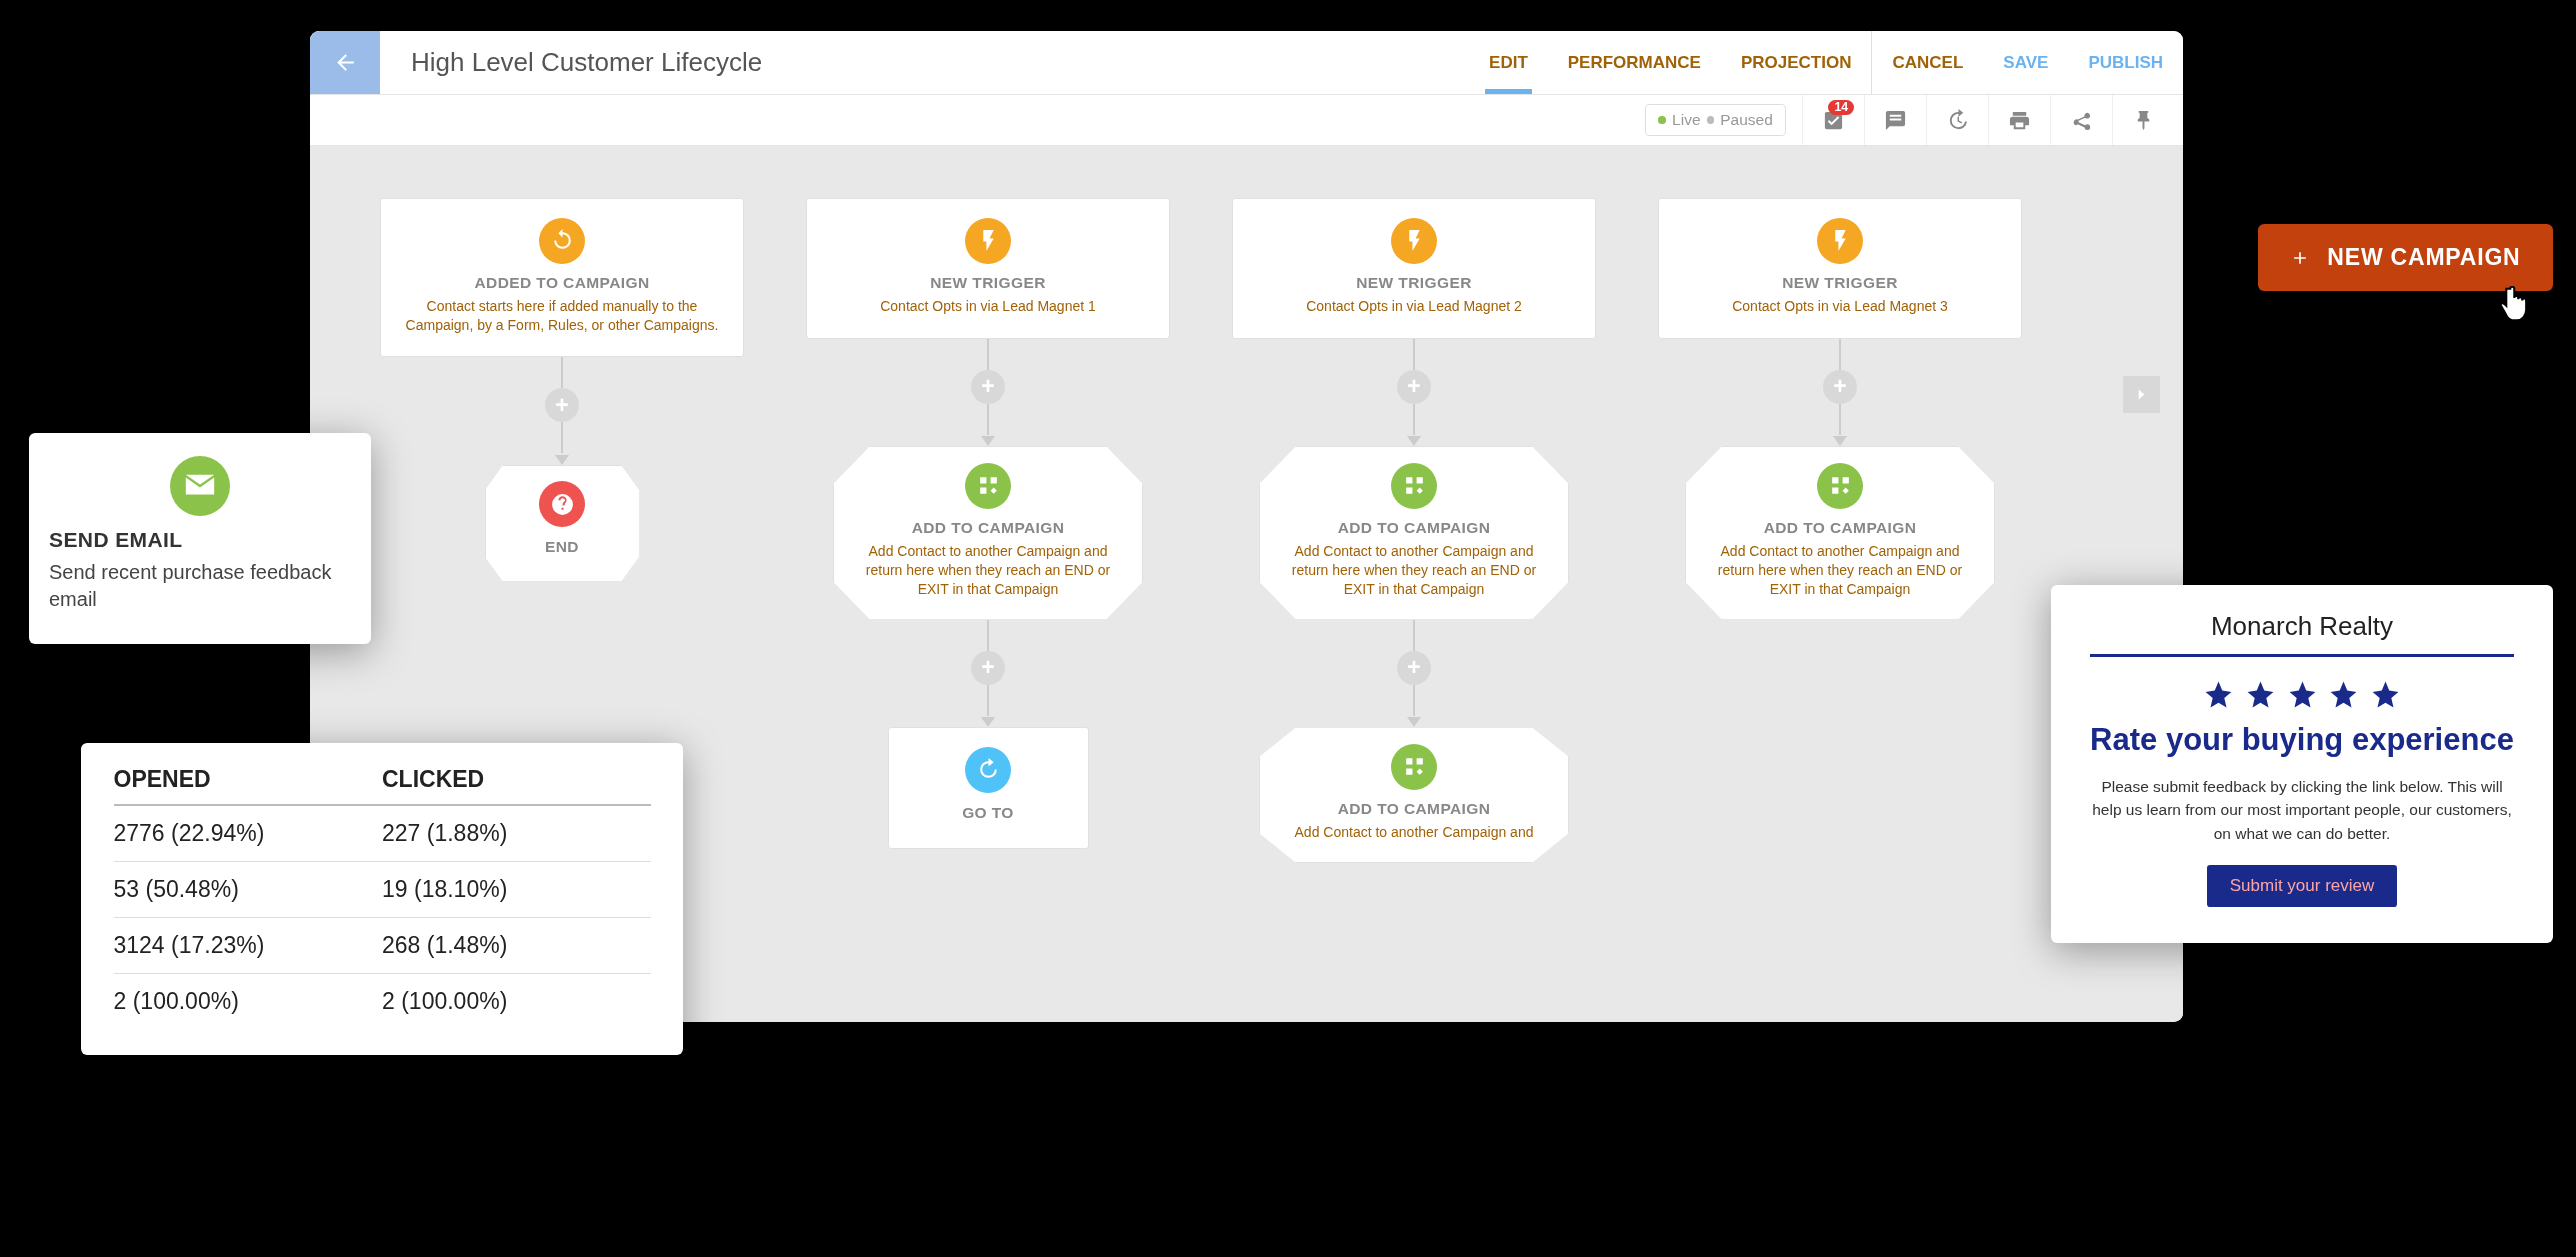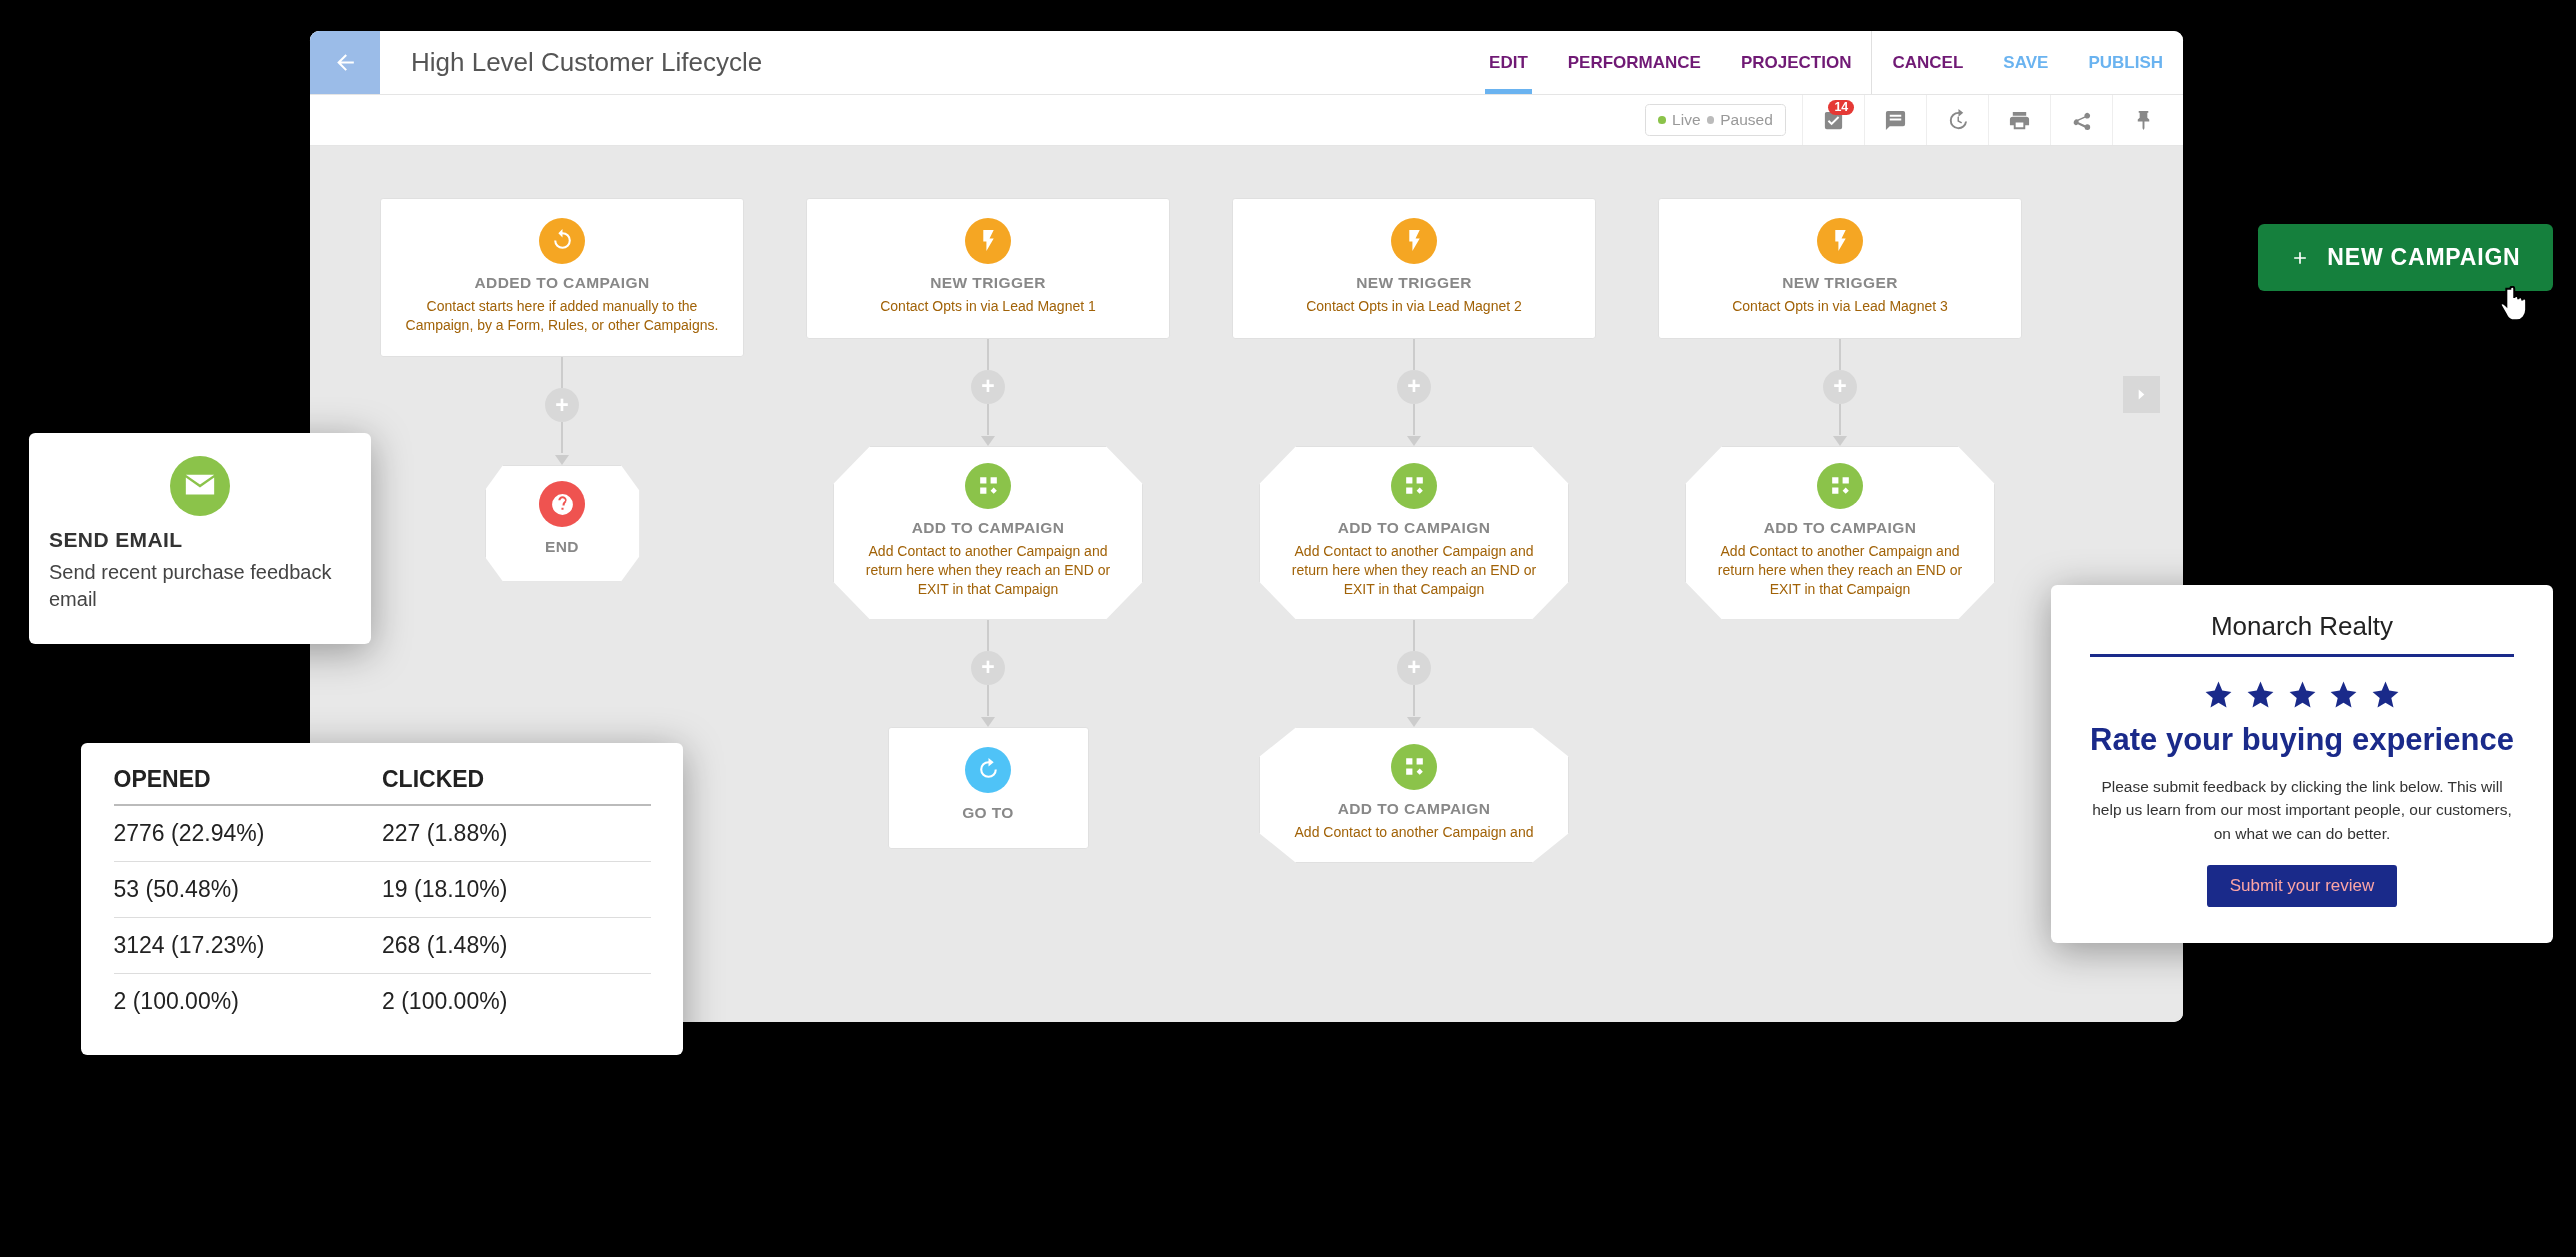--- a/index.html
+++ b/index.html
@@ -50,21 +50,21 @@
   margin-left: auto;
   display: flex;
   align-items: stretch;
 }
 .tab {
   padding: 0 20px;
   display: flex;
   align-items: center;
   font-size: 17px;
   font-weight: 700;
-  color: #701a75;
+  color: #a16207;
   cursor: pointer;
   position: relative;
 }
 .tab.active::after {
   content: "";
   position: absolute;
   bottom: 0;
   left: 20%;
   width: 60%;
   height: 4.6px;
@@ -241,21 +241,21 @@
 .stats-header { display: flex; font-size: 23px; font-weight: 800; color: #222; border-bottom: 2.3px solid #bbb; padding-bottom: 10.8px; }
 .stats-header > div { flex: 1; }
 .stats-row { display: flex; padding: 14px 0; border-bottom: 0.8px solid #ddd; font-size: 23px; color: #222; }
 .stats-row:last-child { border-bottom: none; }
 .stats-row > div { flex: 1; }
 
 .new-campaign-card {
   position: absolute;
   right: 23px;
   top: 224px;
-  background: #15803d;
+  background: #c2410c;
   color: #fff;
   border-radius: 6.2px;
   box-shadow: 0 7.7px 39px rgba(0,0,0,0.5);
   padding: 20px 32.5px;
   display: flex;
   align-items: center;
   gap: 17px;
   font-size: 23px;
   font-weight: 800;
   letter-spacing: 0.8px;

